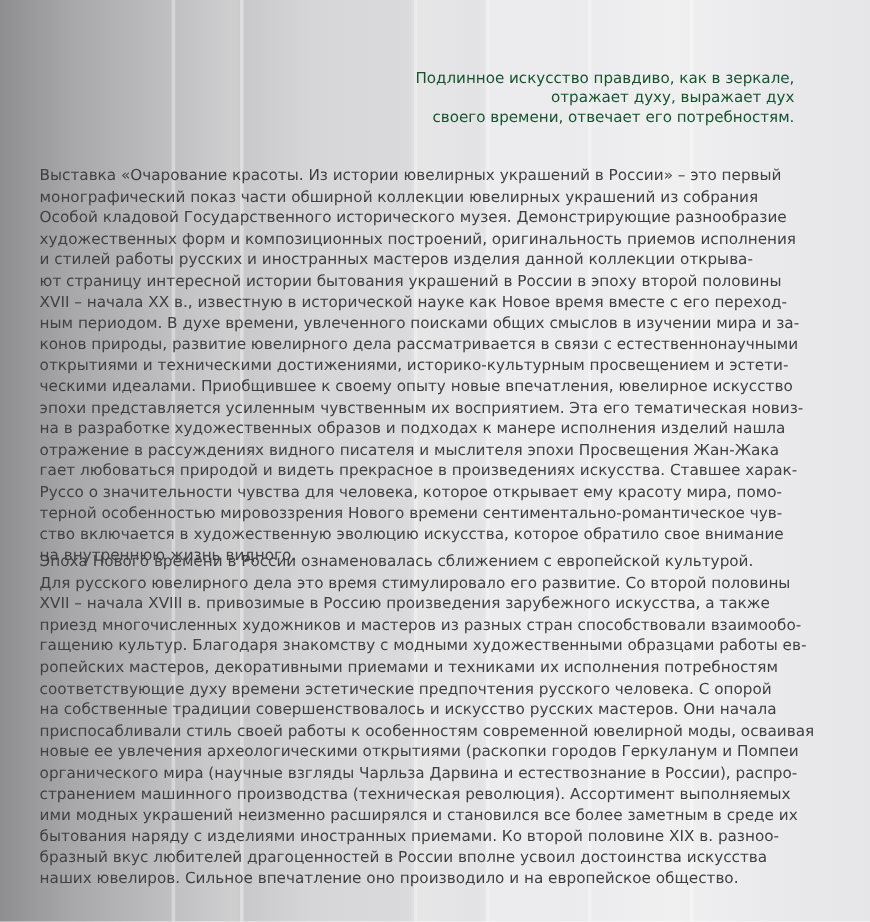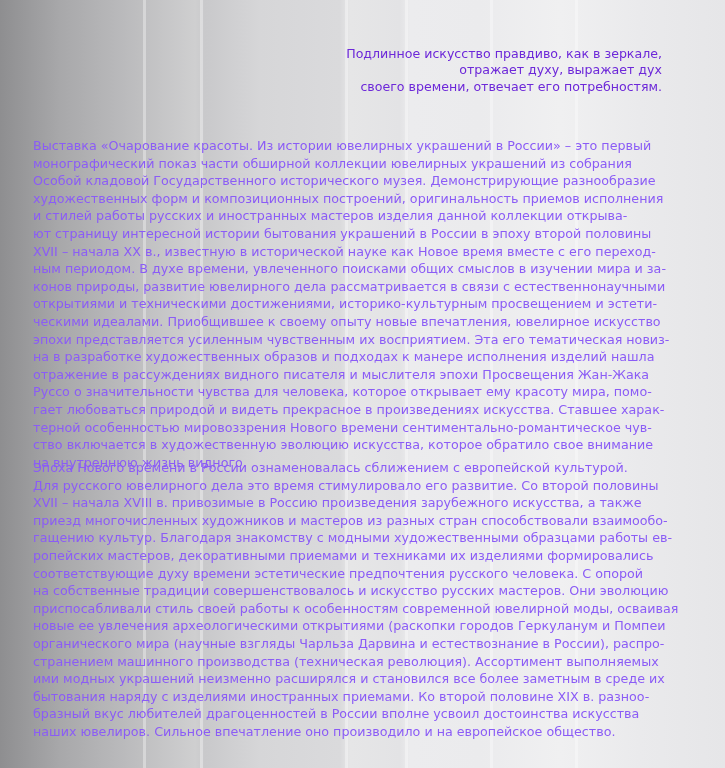--- a/index.html
+++ b/index.html
@@ -10,27 +10,27 @@
     background: linear-gradient(90deg,
       #8e8e90 0px, #a8a8aa 60px, #b9b9bb 120px, #cfcfd0 195px,
       #c9c9cb 205px, #d6d6d8 260px, #dadadc 340px, #e6e6e7 350px,
       #e3e3e5 400px, #ececee 410px, #ebebed 480px, #f0f0f1 560px,
       #eaeaec 640px, #e6e6e8 725px);
   }
   
   .crease { position:absolute; top:0; bottom:0; width:3px; background:rgba(255,255,255,0.35); }
   .page { position:absolute; left:0; top:0; width:725px; height:768px; }
   .epigraph {
-    position:absolute; right:63px; top:46px; text-align:right;
-    font-size:12.6px; line-height:16.4px; color:#6d28d9;
+    position:absolute; right:63px; top:57px; text-align:right;
+    font-size:12.6px; line-height:16.4px; color:#14532d;
   }
   .epigraph .line { display:block; white-space:nowrap; }
   .body-text {
     position:absolute; left:33px; width:660px;
-    font-size:12.7px; line-height:17.6px; color:#8b5cf6;
+    font-size:12.7px; line-height:17.6px; color:#404040;
   }
   .body-text .line { display:block; white-space:nowrap; }
   #para1 { top:137px; }
   #para2 { top:459px; }
 </style>
 </head>
 <body>
 
 <div class="page">
   <div class="crease" style="left:143px"></div>
@@ -54,36 +54,36 @@
     <span class="line">и стилей работы русских и иностранных мастеров изделия данной коллекции открыва-</span>
     <span class="line">ют страницу интересной истории бытования украшений в России в эпоху второй половины</span>
     <span class="line">XVII – начала XX в., известную в исторической науке как Новое время вместе с его переход-</span>
     <span class="line">ным периодом. В духе времени, увлеченного поисками общих смыслов в изучении мира и за-</span>
     <span class="line">конов природы, развитие ювелирного дела рассматривается в связи с естественнонаучными</span>
     <span class="line">открытиями и техническими достижениями, историко-культурным просвещением и эстети-</span>
     <span class="line">ческими идеалами. Приобщившее к своему опыту новые впечатления, ювелирное искусство</span>
     <span class="line">эпохи представляется усиленным чувственным их восприятием. Эта его тематическая новиз-</span>
     <span class="line">на в разработке художественных образов и подходах к манере исполнения изделий нашла</span>
     <span class="line">отражение в рассуждениях видного писателя и мыслителя эпохи Просвещения Жан-Жака</span>
+    <span class="line">гает любоваться природой и видеть прекрасное в произведениях искусства. Ставшее харак-</span>
     <span class="line">Руссо о значительности чувства для человека, которое открывает ему красоту мира, помо-</span>
-    <span class="line">гает любоваться природой и видеть прекрасное в произведениях искусства. Ставшее харак-</span>
     <span class="line">терной особенностью мировоззрения Нового времени сентиментально-романтическое чув-</span>
     <span class="line">ство включается в художественную эволюцию искусства, которое обратило свое внимание</span>
     <span class="line">на внутреннюю жизнь видного.</span>
   </div>
 
   <div class="body-text" id="para2">
     <span class="line">Эпоха Нового времени в России ознаменовалась сближением с европейской культурой.</span>
     <span class="line">Для русского ювелирного дела это время стимулировало его развитие. Со второй половины</span>
     <span class="line">XVII – начала XVIII в. привозимые в Россию произведения зарубежного искусства, а также</span>
     <span class="line">приезд многочисленных художников и мастеров из разных стран способствовали взаимообо-</span>
     <span class="line">гащению культур. Благодаря знакомству с модными художественными образцами работы ев-</span>
-    <span class="line">ропейских мастеров, декоративными приемами и техниками их изделиями формировались</span>
+    <span class="line">ропейских мастеров, декоративными приемами и техниками их исполнения потребностям</span>
     <span class="line">соответствующие духу времени эстетические предпочтения русского человека. С опорой</span>
-    <span class="line">на собственные традиции совершенствовалось и искусство русских мастеров. Они эволюцию</span>
+    <span class="line">на собственные традиции совершенствовалось и искусство русских мастеров. Они начала</span>
     <span class="line">приспосабливали стиль своей работы к особенностям современной ювелирной моды, осваивая</span>
     <span class="line">новые ее увлечения археологическими открытиями (раскопки городов Геркуланум и Помпеи</span>
     <span class="line">органического мира (научные взгляды Чарльза Дарвина и естествознание в России), распро-</span>
     <span class="line">странением машинного производства (техническая революция). Ассортимент выполняемых</span>
     <span class="line">ими модных украшений неизменно расширялся и становился все более заметным в среде их</span>
     <span class="line">бытования наряду с изделиями иностранных приемами. Ко второй половине XIX в. разноо-</span>
     <span class="line">бразный вкус любителей драгоценностей в России вполне усвоил достоинства искусства</span>
     <span class="line">наших ювелиров. Сильное впечатление оно производило и на европейское общество.</span>
   </div>
 </div>

